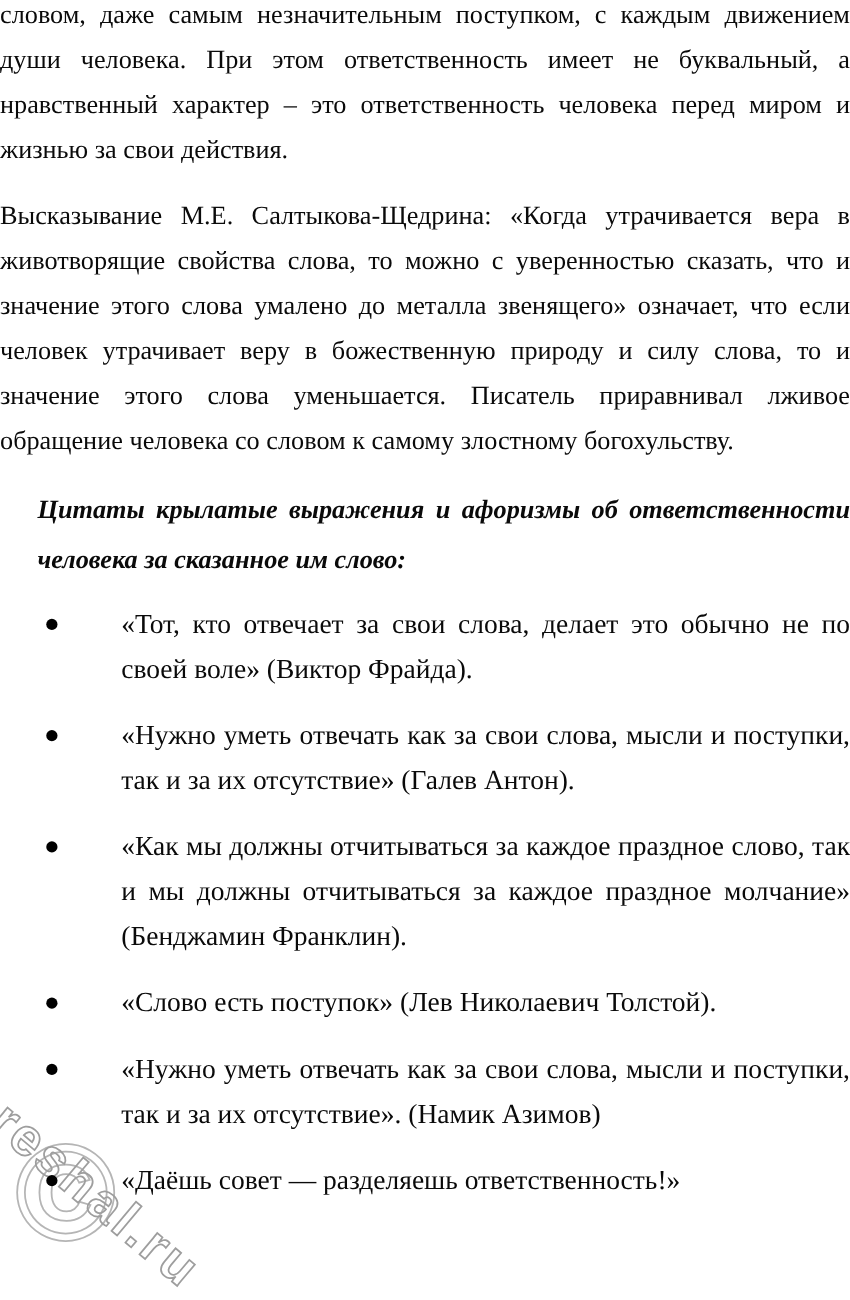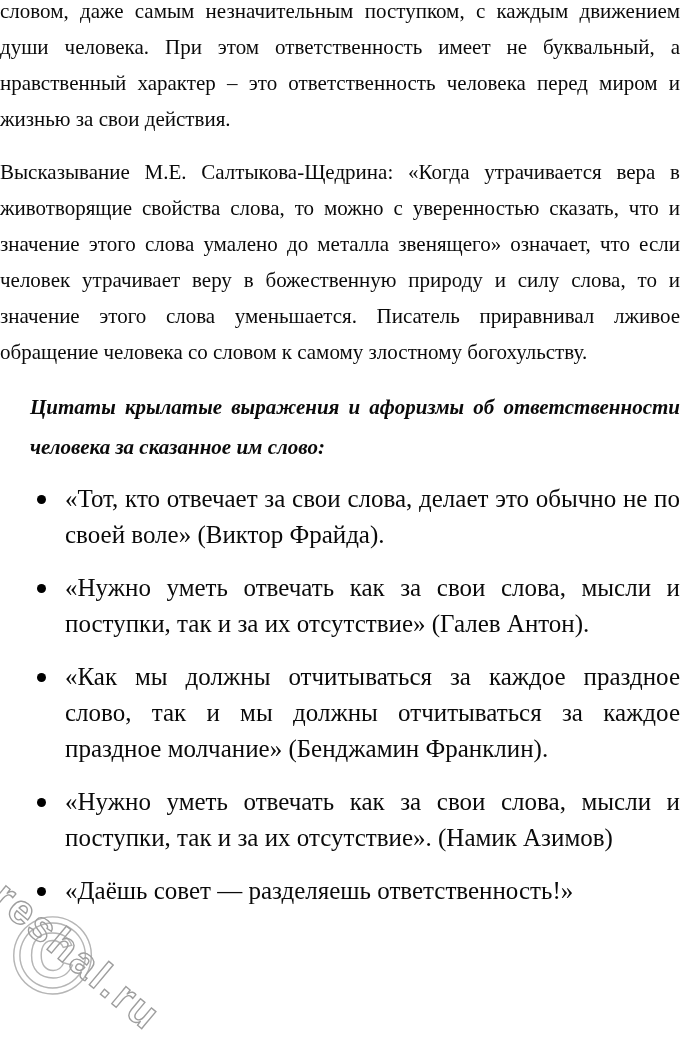--- a/index.html
+++ b/index.html
@@ -38,22 +38,22 @@
     margin: 0 0 14px 0;
     padding-left: 30px;
   }
   ul.quotes {
     list-style: none;
     margin: 0;
     padding: 0;
   }
   ul.quotes li {
     position: relative;
-    padding-left: 65px;
-    font-size: 25px;
+    padding-left: 97px;
+    font-size: 22px;
     line-height: 36px;
     text-align: justify;
     text-align-last: left;
     margin: 0 0 17px 0;
   }
   ul.quotes li:last-child { margin-bottom: 0; }
   .bullet {
     position: absolute;
     left: 37px;
     top: 14px;
@@ -117,20 +117,24 @@
     <li>
       <span class="bullet"></span>
       <span>«Нужно уметь отвечать как за свои слова, мысли и поступки, так и за их отсутствие» (Галев Антон).</span>
     </li>
     <li>
       <span class="bullet"></span>
       <span>«Как мы должны отчитываться за каждое праздное слово, так и мы должны отчитываться за каждое праздное молчание» (Бенджамин Франклин).</span>
     </li>
     <li>
       <span class="bullet"></span>
+      <span>«Слово есть поступок» (Лев Николаевич Толстой).</span>
+    </li>
+    <li>
+      <span class="bullet"></span>
       <span>«Нужно уметь отвечать как за свои слова, мысли и поступки, так и за их отсутствие». (Намик Азимов)</span>
     </li>
     <li>
       <span class="bullet"></span>
       <span>«Даёшь совет — разделяешь ответственность!»</span>
     </li>
   </ul>
 </div>
 
 </body></html>

